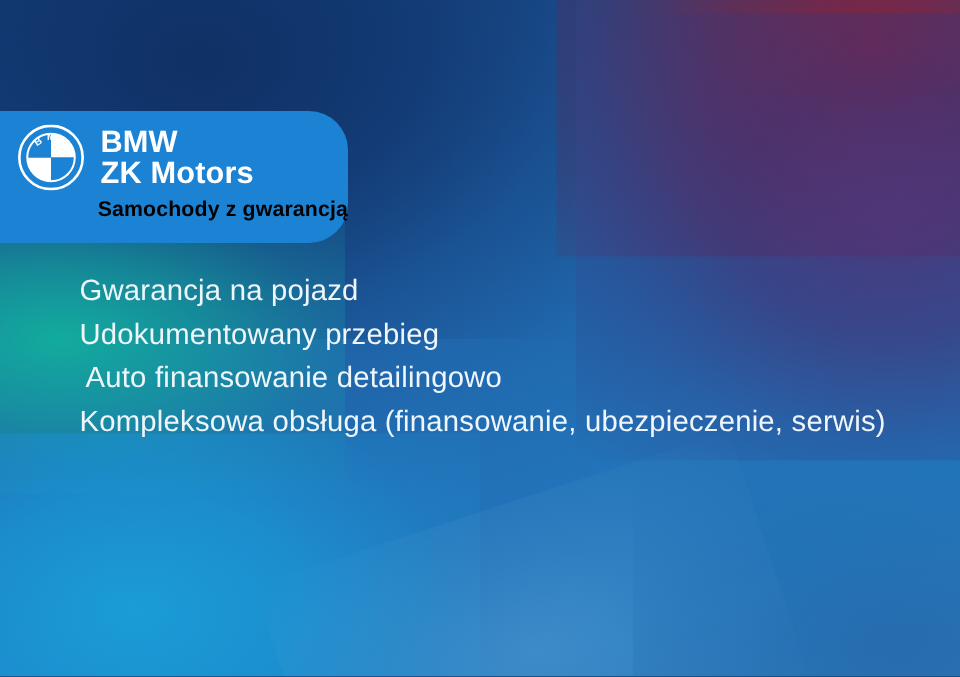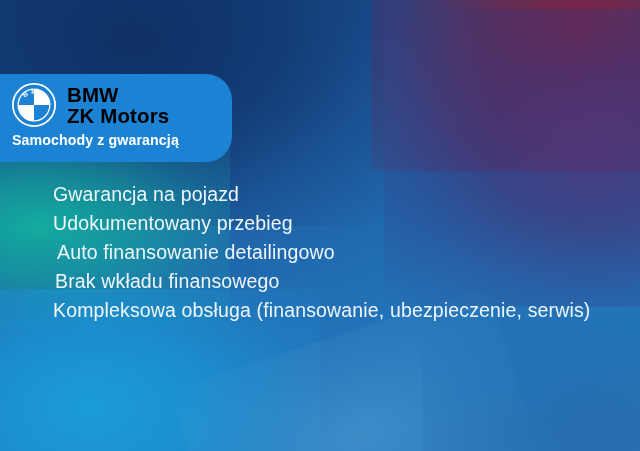--- a/index.html
+++ b/index.html
@@ -142,33 +142,34 @@
     width: 44px;
     height: 44px;
     flex: 0 0 44px;
   }
   .badge-names {
     margin-left: 11px;
     line-height: 1.04;
   }
   .badge-names .line1,
   .badge-names .line2 {
-    color: #000000;
+    color: #ffffff;
     font-size: 20.5px;
     font-weight: bold;
     letter-spacing: 0.1px;
     white-space: nowrap;
   }
   .badge-tagline {
-    color: #ffffff;
+    color: #000000;
     font-size: 14.2px;
     font-weight: bold;
     letter-spacing: 0.1px;
     padding: 5px 0 0 12px;
     white-space: nowrap;
+    text-align: right;
   }
 
   
   .benefits {
     position: absolute;
     left: 0;
     top: 180px;
     width: 564px;
   }
   .benefit {
@@ -218,17 +219,16 @@
         <div class="line2">ZK Motors</div>
       </div>
     </div>
     <div class="badge-tagline">Samochody z gwarancją</div>
   </div>
 
   <div class="benefits">
     <div class="benefit">Gwarancja na pojazd</div>
     <div class="benefit">Udokumentowany przebieg</div>
     <div class="benefit indent-b">Auto finansowanie detailingowo</div>
-    <div class="benefit indent-a">Brak wkładu finansowego</div>
     <div class="benefit">Kompleksowa obsługa (finansowanie, ubezpieczenie, serwis)</div>
   </div>
 
 </div>
 
 </body></html>

